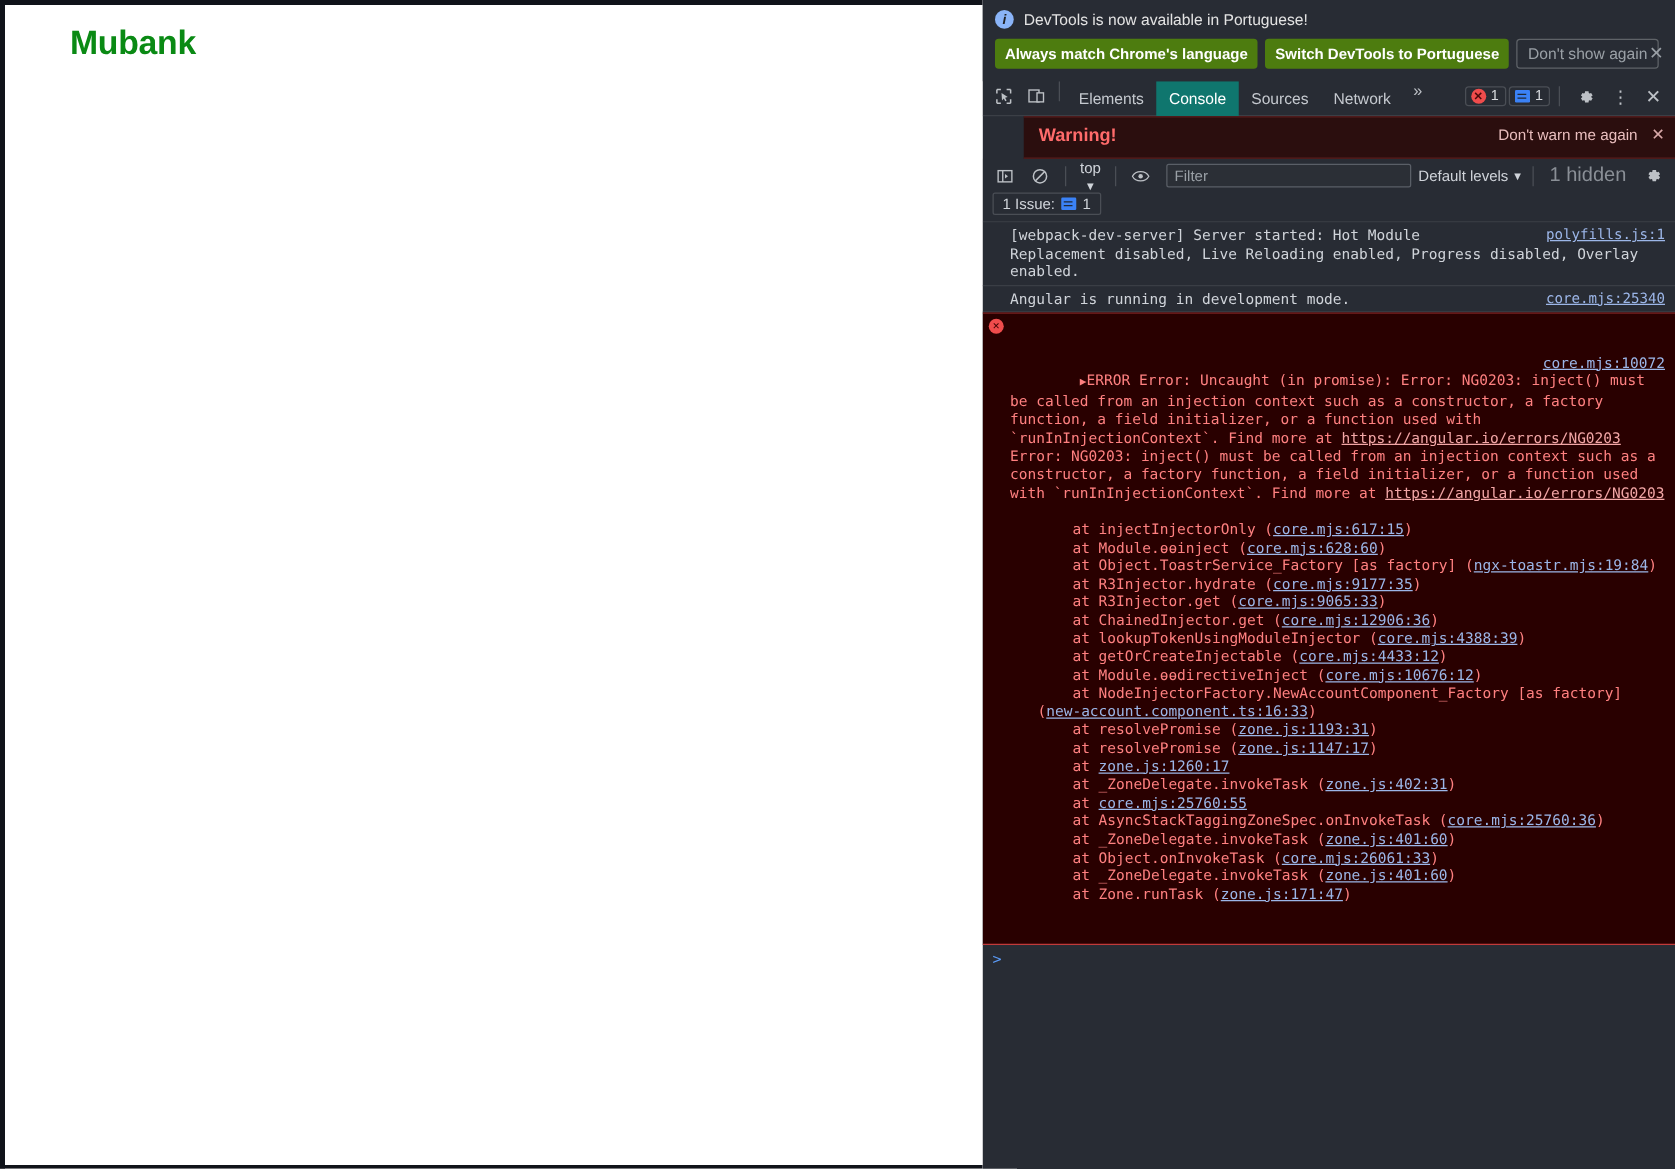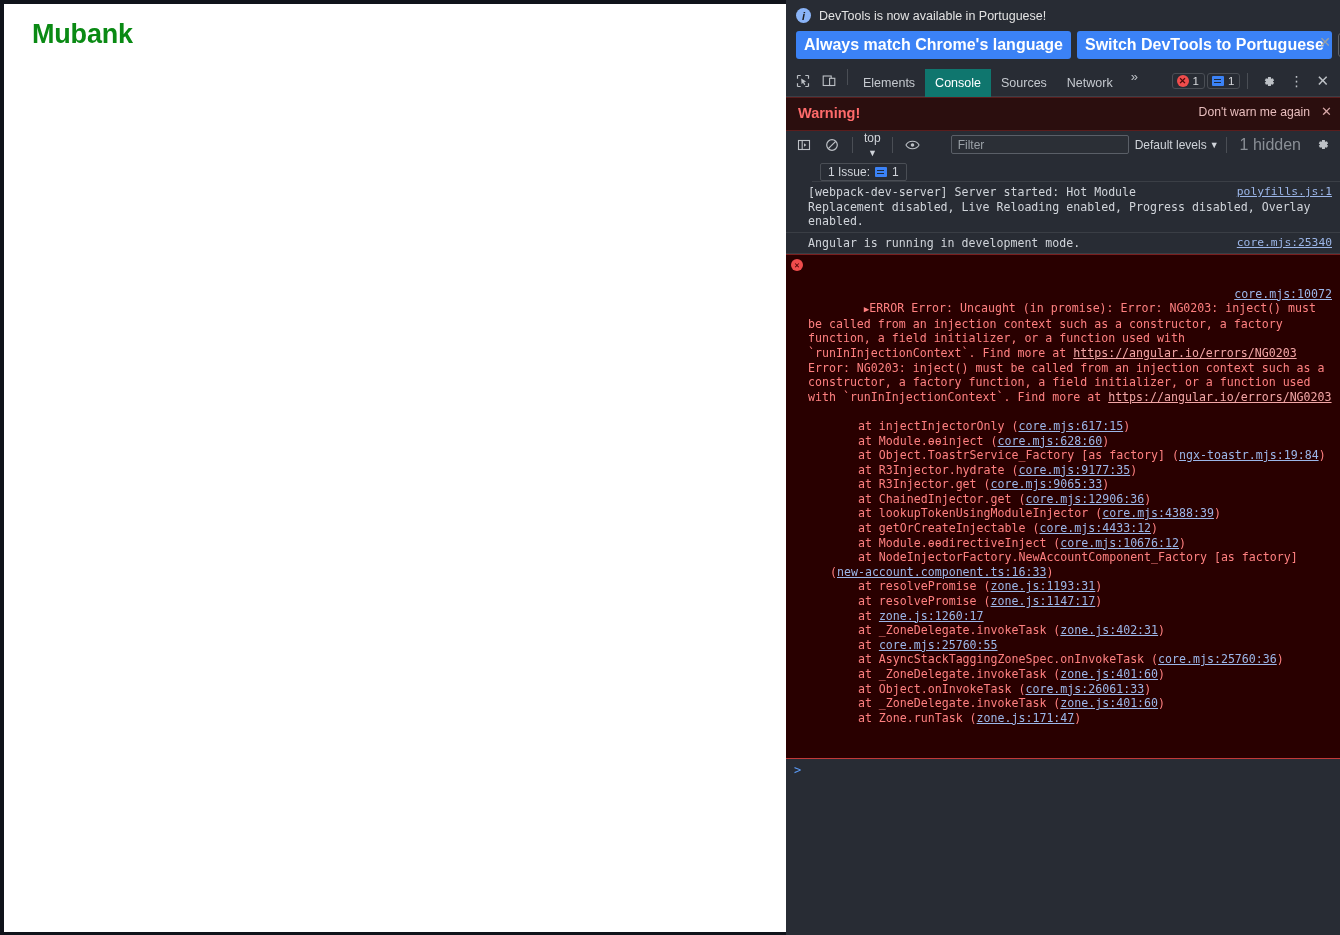--- a/index.html
+++ b/index.html
@@ -14,20 +14,21 @@
 
   
   .page-pane {
     position: relative;
     width: 786px; height: 935px;
     background: #ffffff;
     border-top: 4px solid #10131a;
     border-left: 4px solid #10131a;
     border-bottom: 3px solid #10131a;
     overflow: hidden;
+    padding-left: 24px;
   }
   .site-nav {
     height: 60px;
     display: flex;
     align-items: center;
     padding: 0 30px 0 28px;
     background: #ffffff;
   }
   .brand {
     font-size: 27px;
@@ -84,23 +85,23 @@
   .info-icon {
     width: 15px; height: 15px; border-radius: 50%;
     background: #8ab4f8; color: #202124;
     font-size: 11px; font-weight: bold; font-style: italic;
     display: flex; align-items: center; justify-content: center;
     flex: 0 0 auto;
   }
   .lang-msg { font-size: 12.5px; color: #e3e3e3; }
   .lang-row2 { display: flex; align-items: center; gap: 6px; margin-top: 8px; }
   .btn-blue {
-    background: #3b82f6; color: #ffffff;
+    background: #4d7c0f; color: #ffffff;
     border: none; border-radius: 3px;
-    font-size: 16px; font-weight: bold;
+    font-size: 12px; font-weight: bold;
     padding: 5px 8px; cursor: pointer;
     font-family: "Liberation Sans", sans-serif;
     white-space: nowrap;
   }
   .btn-grey {
     background: transparent; color: #9aa0a6;
     border: 1px solid #5f6368; border-radius: 3px;
     font-size: 12.5px;
     padding: 4px 8px; cursor: pointer;
     font-family: "Liberation Sans", sans-serif;
@@ -164,20 +165,21 @@
   .xclose { color: #bdc1c6; font-size: 15px; padding: 0 5px; cursor: pointer; }
 
   
   .warn-strip {
     background: #2b0e0e;
     border-top: 1px solid #5a1d1d;
     border-bottom: 1px solid #5a1d1d;
     padding: 7px 10px 9px 12px;
     position: relative;
     flex: 0 0 auto;
+    margin-left: 33px;
   }
   .warn-title { color: #ff6b6b; font-size: 14.5px; font-weight: bold; }
   .warn-text { color: #f1b6b6; font-size: 12.2px; line-height: 1.35; margin-top: 2px; padding-right: 4px; }
   .warn-link {
     position: absolute; right: 30px; top: 7px;
     color: #e8bdbd; font-size: 12.2px; cursor: pointer;
   }
   .warn-x { position: absolute; right: 8px; top: 6px; color: #d8a8a8; font-size: 13px; cursor: pointer; }
 
   
@@ -194,37 +196,36 @@
   }
   .filter-input {
     flex: 1 1 auto;
     background: #2b2f36;
     border: 1px solid #5a5f67;
     border-radius: 2px;
     color: #d0d4da;
     height: 19px;
     font-size: 12px;
     padding: 0 6px;
-    margin: 0 4px 0 23px;
+    margin: 0 4px 0 5px;
     outline: none;
     font-family: "Liberation Sans", sans-serif;
     min-width: 0;
   }
   .filter-input::placeholder { color: #9aa0a6; }
   .levels { font-size: 12px; color: #d0d4da; cursor: pointer; display: flex; align-items: center; gap: 3px; white-space: nowrap; }
   .hidden-count { font-size: 16px; color: #8a8f96; padding: 0 6px; white-space: nowrap; }
 
   
   .issuebar {
-    height: 24px; display: flex; align-items: flex-end;
+    height: 24px; display: flex; align-items: flex-start;
     padding: 0 8px;
     background: #282c34;
     border-bottom: 1px solid #3b3f46;
     flex: 0 0 auto;
-    margin-left: 26px;
   }
   .issue-chip {
     display: flex; align-items: center; gap: 5px;
     border: 1px solid #4a4e55; border-radius: 2px;
     padding: 1px 7px; cursor: pointer;
     font-size: 12px; color: #d0d4da;
   }
 
   
   .console-body {

